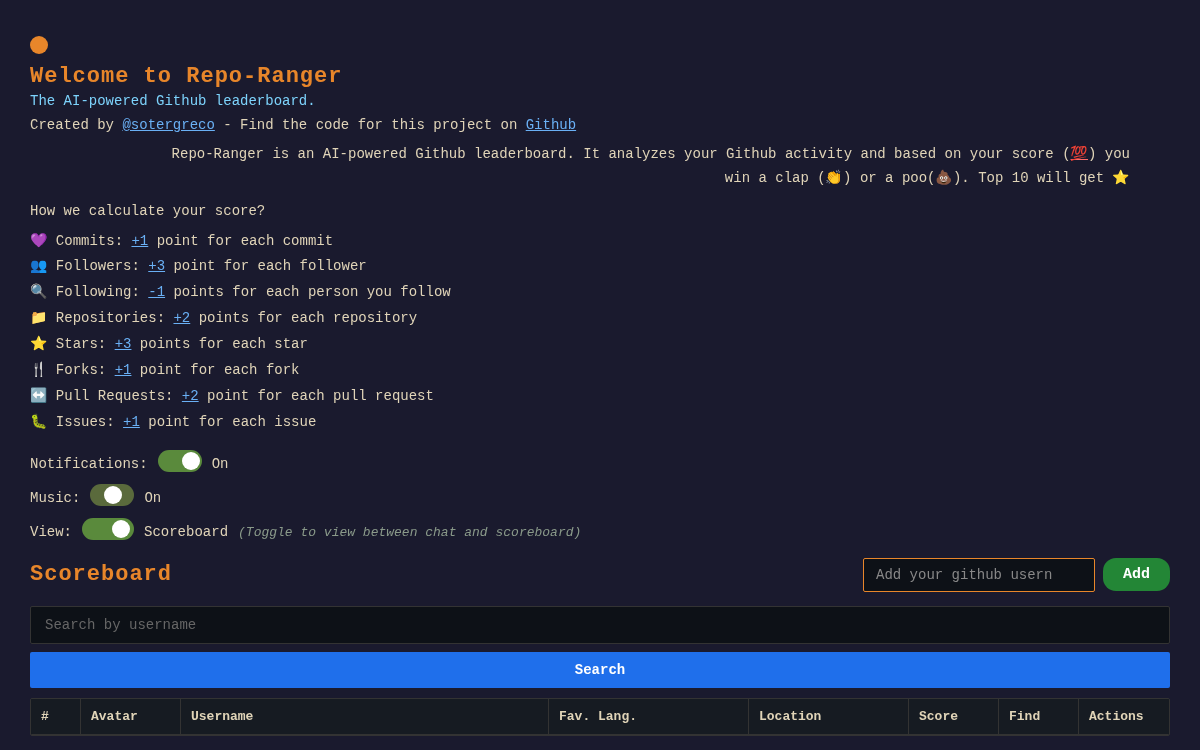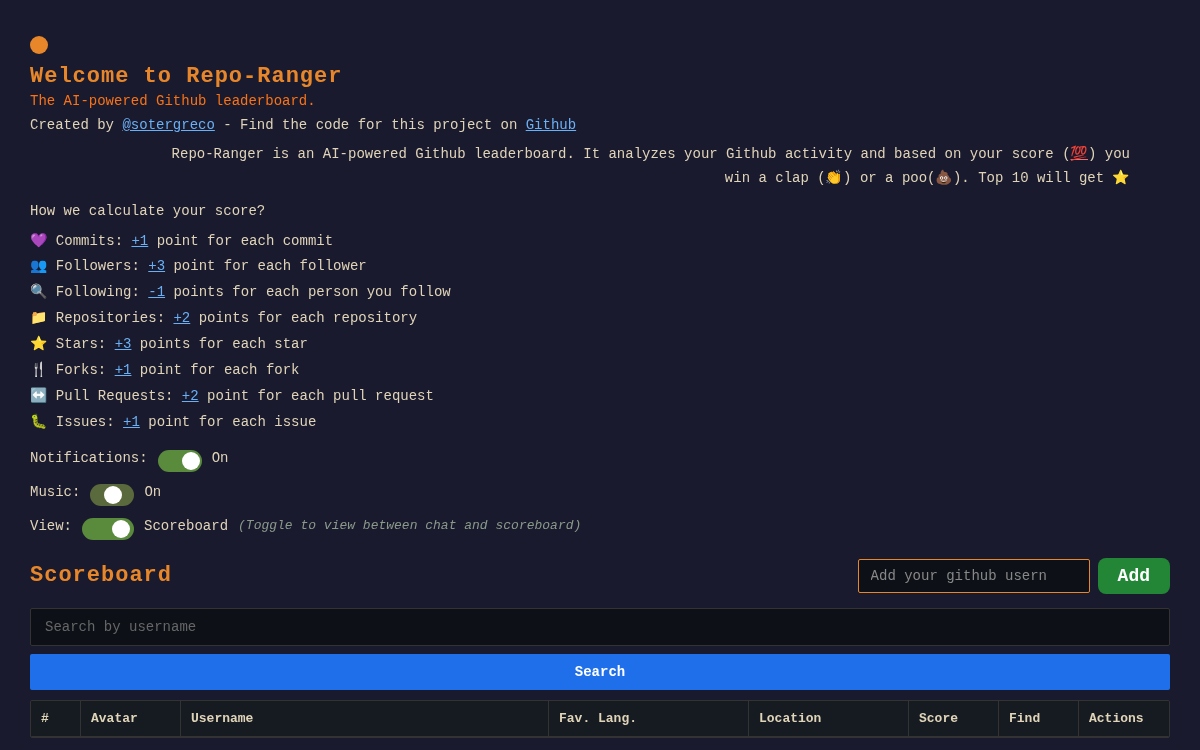--- a/index.html
+++ b/index.html
@@ -35,21 +35,21 @@
     .title {
       color: #e8862a;
       font-size: 22px;
       font-weight: bold;
       font-family: 'Courier New', Courier, monospace;
       letter-spacing: 1px;
       margin-bottom: 4px;
     }
 
     .subtitle {
-      color: #f97316;
+      color: #7dd3fc;
       font-size: 14px;
       margin-bottom: 8px;
       font-family: 'Courier New', Courier, monospace;
     }
 
     .created-by {
       font-size: 14px;
       margin-bottom: 10px;
       font-family: 'Courier New', Courier, monospace;
     }
@@ -101,21 +101,21 @@
       margin-bottom: 16px;
       font-family: 'Courier New', Courier, monospace;
     }
 
     .controls-section {
       margin-bottom: 18px;
     }
 
     .control-row {
       display: flex;
-      align-items: flex-start;
+      align-items: flex-end;
       gap: 10px;
       margin-bottom: 12px;
       font-size: 14px;
       font-family: 'Courier New', Courier, monospace;
     }
 
     .toggle {
       position: relative;
       width: 44px;
       height: 22px;
@@ -201,25 +201,25 @@
 
     .add-user-input::placeholder {
       color: #888;
     }
 
     .add-button {
       background: #238636;
       color: #fff;
       border: none;
       font-family: 'Courier New', Courier, monospace;
-      font-size: 18px;
+      font-size: 15px;
       font-weight: bold;
       padding: 8px 20px;
       cursor: pointer;
-      border-radius: 8px;
+      border-radius: 13px;
     }
 
     .search-row {
       display: flex;
       gap: 8px;
       margin-bottom: 10px;
       flex-direction: column;
     }
 
     .search-input {

